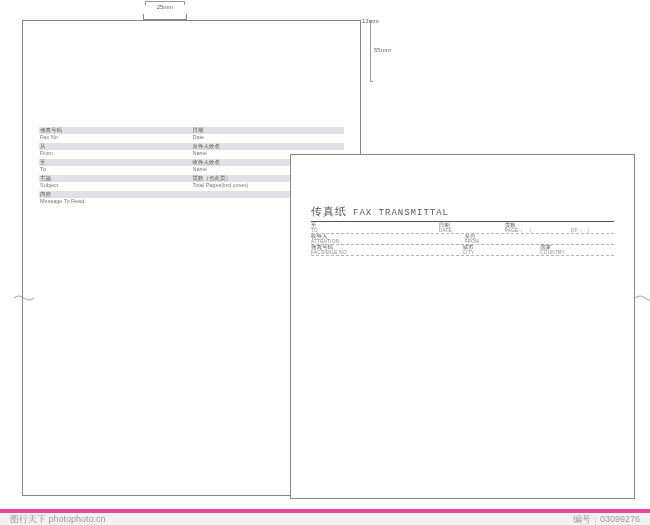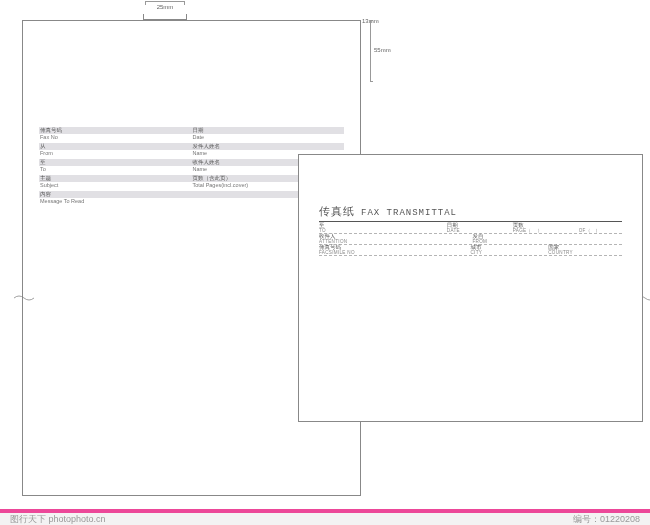--- a/index.html
+++ b/index.html
@@ -92,23 +92,23 @@
   }
   .row.band { background: #e1e0e4; }
   .row .cell { flex: 1 1 0; padding-left: 1px; white-space: nowrap; overflow:hidden;}
   .row .cell.en { color:#777; }
   .spacer { height: 2px; }
 
   
   .page2 {
     position: absolute;
     top: 154px;
-    left: 298px;
+    left: 290px;
     width: 345px;
-    height: 268px;
+    height: 345px;
     border: 0.6px solid #888;
     background: #fff;
   }
   .page2-inner {
     position: absolute;
     top: 49px;
     left: 20px;
     right: 20px;
   }
   .title-row { display:flex; align-items: baseline; gap:6px;}
@@ -293,15 +293,15 @@
         <span class="flabel-en">COUNTRY</span>
       </div>
     </div>
 
   </div>
 </div>
 
 <div class="footer">
   <span>图行天下 photophoto.cn</span>
   <span>
-    <span>编号：</span><span>01220208</span>
+    <span>编号：</span><span>03099276</span>
   </span>
 </div>
 
 </body></html>

